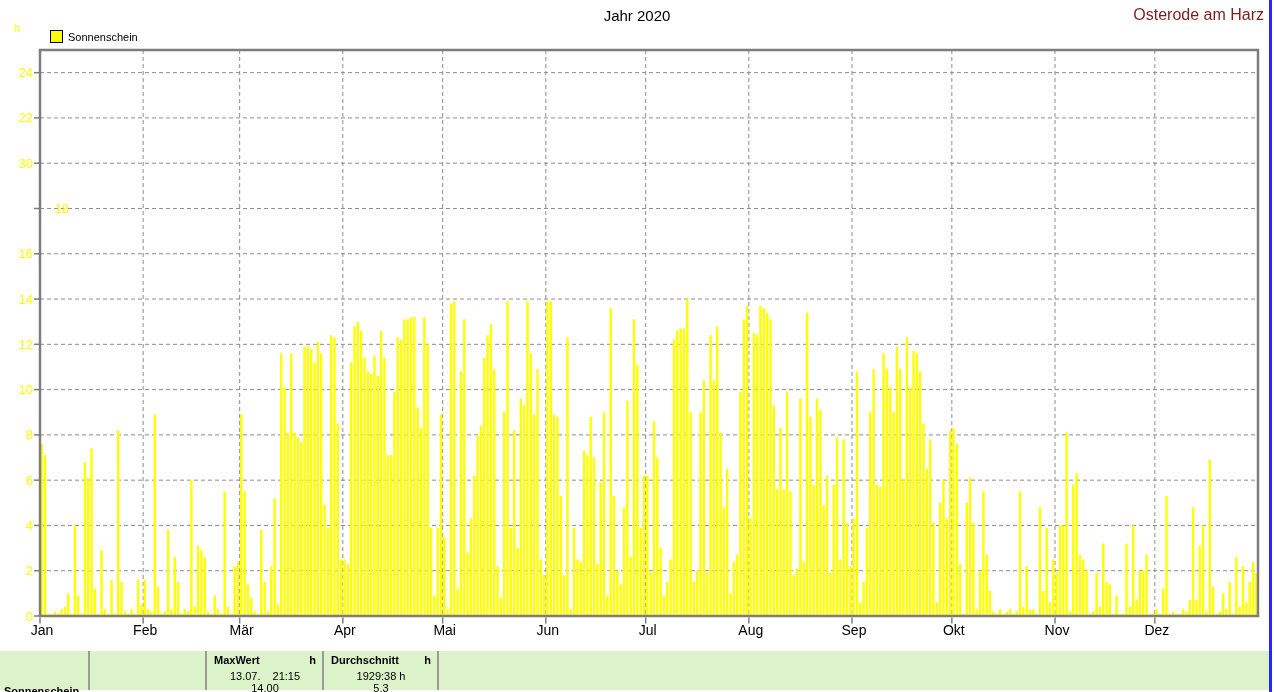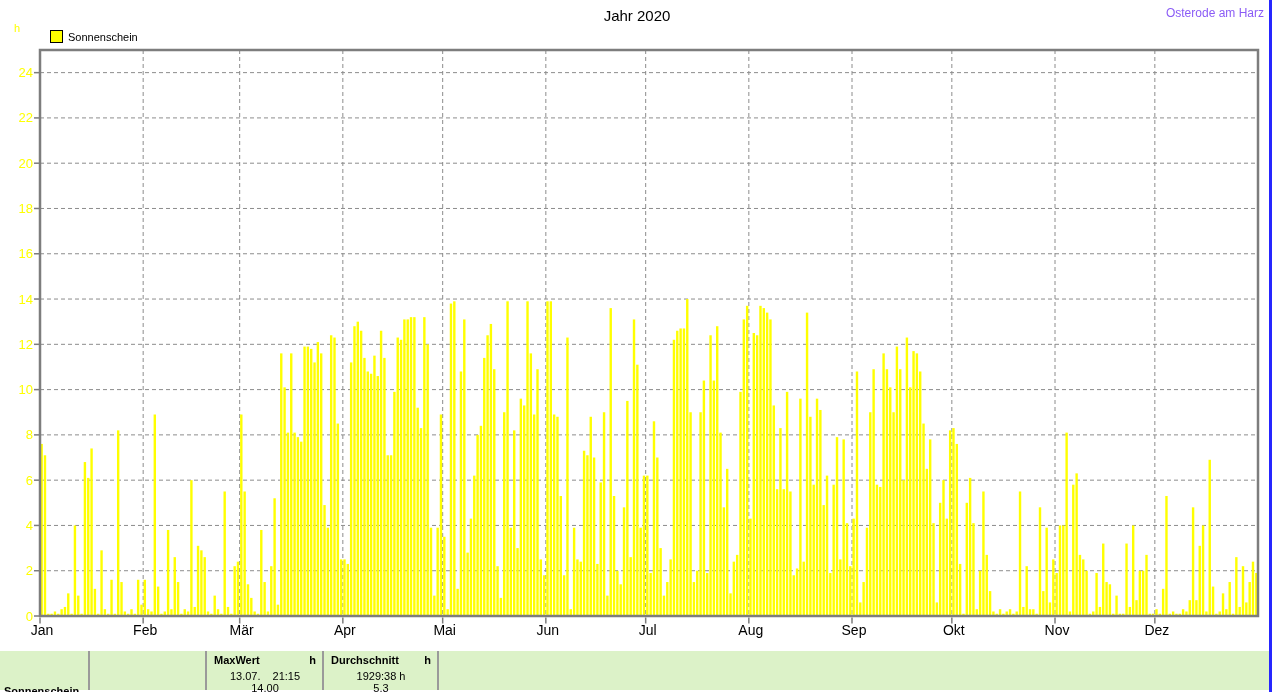--- a/index.html
+++ b/index.html
@@ -1,20 +1,20 @@
 <!DOCTYPE html>
 <html><head>
 <meta charset="utf-8">
 <style>
   html,body{margin:0;padding:0;background:#ffffff;}
   .page{position:relative;width:1274px;height:692px;background:#ffffff;overflow:hidden;
         font-family:"Liberation Sans",sans-serif;}
   .chart-title{position:absolute;left:0;right:0;top:7px;text-align:center;
         font-size:15px;color:#000;}
-  .station-link{position:absolute;top:6px;right:10px;font-size:12px;color:#8b5cf6;}
+  .station-link{position:absolute;top:6px;right:10px;font-size:16px;color:#7f1d1d;}
   .unit-label{position:absolute;left:14px;top:22px;font-size:11px;color:#ffff00;}
   .legend{position:absolute;left:50px;top:30px;display:flex;align-items:center;}
   .legend-swatch{width:11px;height:11px;border:1px solid #000;margin-right:5px;}
   .legend-label{font-size:11px;color:#000;}
   svg{position:absolute;left:0;top:0;}
   .y-label{position:absolute;width:32px;text-align:right;font-size:13px;line-height:13px;
         color:#ffff00;}
   .x-label{position:absolute;width:44px;text-align:center;font-size:14px;line-height:13px;
         color:#000;}
   .statusbar{position:absolute;left:0;top:651px;width:1269px;height:39px;background:#dcf2c8;}
@@ -464,22 +464,22 @@
   <div id="plot-labels">
       <div class="y-label" style="left: 1px; top: 609.5px; color: rgb(255, 255, 0);">0</div>
       <div class="y-label" style="left: 1px; top: 564.22px; color: rgb(255, 255, 0);">2</div>
       <div class="y-label" style="left: 1px; top: 518.94px; color: rgb(255, 255, 0);">4</div>
       <div class="y-label" style="left: 1px; top: 473.66px; color: rgb(255, 255, 0);">6</div>
       <div class="y-label" style="left: 1px; top: 428.38px; color: rgb(255, 255, 0);">8</div>
       <div class="y-label" style="left: 1px; top: 383.1px; color: rgb(255, 255, 0);">10</div>
       <div class="y-label" style="left: 1px; top: 337.82px; color: rgb(255, 255, 0);">12</div>
       <div class="y-label" style="left: 1px; top: 292.54px; color: rgb(255, 255, 0);">14</div>
       <div class="y-label" style="left: 1px; top: 247.26px; color: rgb(255, 255, 0);">16</div>
-      <div class="y-label" style="left: 1px; top: 201.98px; color: rgb(255, 255, 0);">18</div>
-      <div class="y-label" style="left: 1px; top: 156.7px; color: rgb(255, 255, 0);">20</div>
+      <div class="y-label" style="left: 1px; top: 201.98px; color: rgb(255, 255, 0); padding-left: 36px;">18</div>
+      <div class="y-label" style="left: 1px; top: 156.7px; color: rgb(255, 255, 0);">30</div>
       <div class="y-label" style="left: 1px; top: 111.42px; color: rgb(255, 255, 0);">22</div>
       <div class="y-label" style="left: 1px; top: 66.14px; color: rgb(255, 255, 0);">24</div>
       <div class="x-label" style="left: 20px; top: 624px;">Jan</div>
       <div class="x-label" style="left: 123.164px; top: 624px;">Feb</div>
       <div class="x-label" style="left: 219.672px; top: 624px;">Mär</div>
       <div class="x-label" style="left: 322.836px; top: 624px;">Apr</div>
       <div class="x-label" style="left: 422.672px; top: 624px;">Mai</div>
       <div class="x-label" style="left: 525.836px; top: 624px;">Jun</div>
       <div class="x-label" style="left: 625.672px; top: 624px;">Jul</div>
       <div class="x-label" style="left: 728.836px; top: 624px;">Aug</div>

